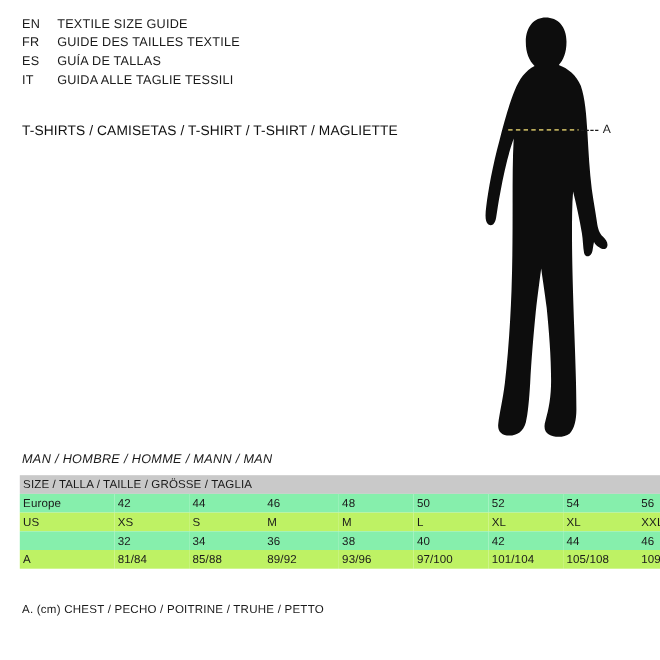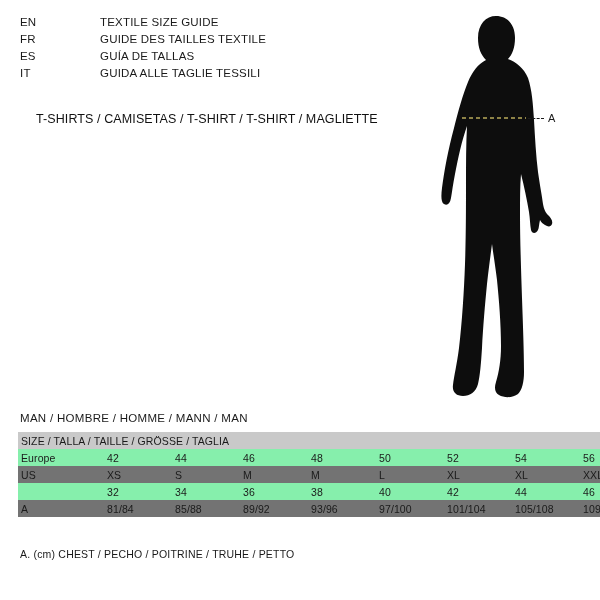--- a/index.html
+++ b/index.html
@@ -27,21 +27,20 @@
     left: 20px;
     top: 16px;
     width: 360px;
   }
   .lang-row {
     display: flex;
     align-items: baseline;
     height: 17px;
     font-size: 11.5px;
     letter-spacing: 0.2px;
-    gap: 48px;
   }
   .lang-code {
     width: 32px;
     flex: 0 0 32px;
     color: #1a1a1a;
   }
   .lang-text {
     color: #1a1a1a;
   }
 
@@ -50,21 +49,20 @@
     position: absolute;
     left: 20px;
     top: 110px;
     width: 400px;
   }
   .garment-row {
     font-size: 12.5px;
     line-height: 19px;
     letter-spacing: 0.1px;
     color: #111;
-    margin-left: 16px;
   }
 
   
   .figure-wrap {
     position: absolute;
     left: 400px;
     top: 8px;
     width: 200px;
     height: 400px;
   }
@@ -92,20 +90,21 @@
     position: absolute;
     left: 18px;
     top: 412px;
     width: 564px;
   }
   .man-title {
     font-size: 11.5px;
     letter-spacing: 0.3px;
     color: #1a1a1a;
     margin: 0 0 8px 2px;
+    font-style: italic;
   }
   table.size-table {
     border-collapse: collapse;
     width: 564px;
     table-layout: fixed;
     font-size: 10.5px;
     color: #1a1a1a;
   }
   table.size-table td {
     height: 17px;
@@ -114,21 +113,21 @@
     letter-spacing: 0.1px;
   }
   .row-head td {
     background: #c9c9c9;
     font-size: 10.5px;
   }
   .row-shade td {
     background: #86efac;
   }
   .row-plain td {
-    background: #737373;
+    background: #bef264;
   }
   .col-label { width: 86px; }
   .col-val { width: 68px; }
 
   .footnote {
     position: absolute;
     left: 20px;
     top: 548px;
     font-size: 10.5px;
     letter-spacing: 0.2px;

